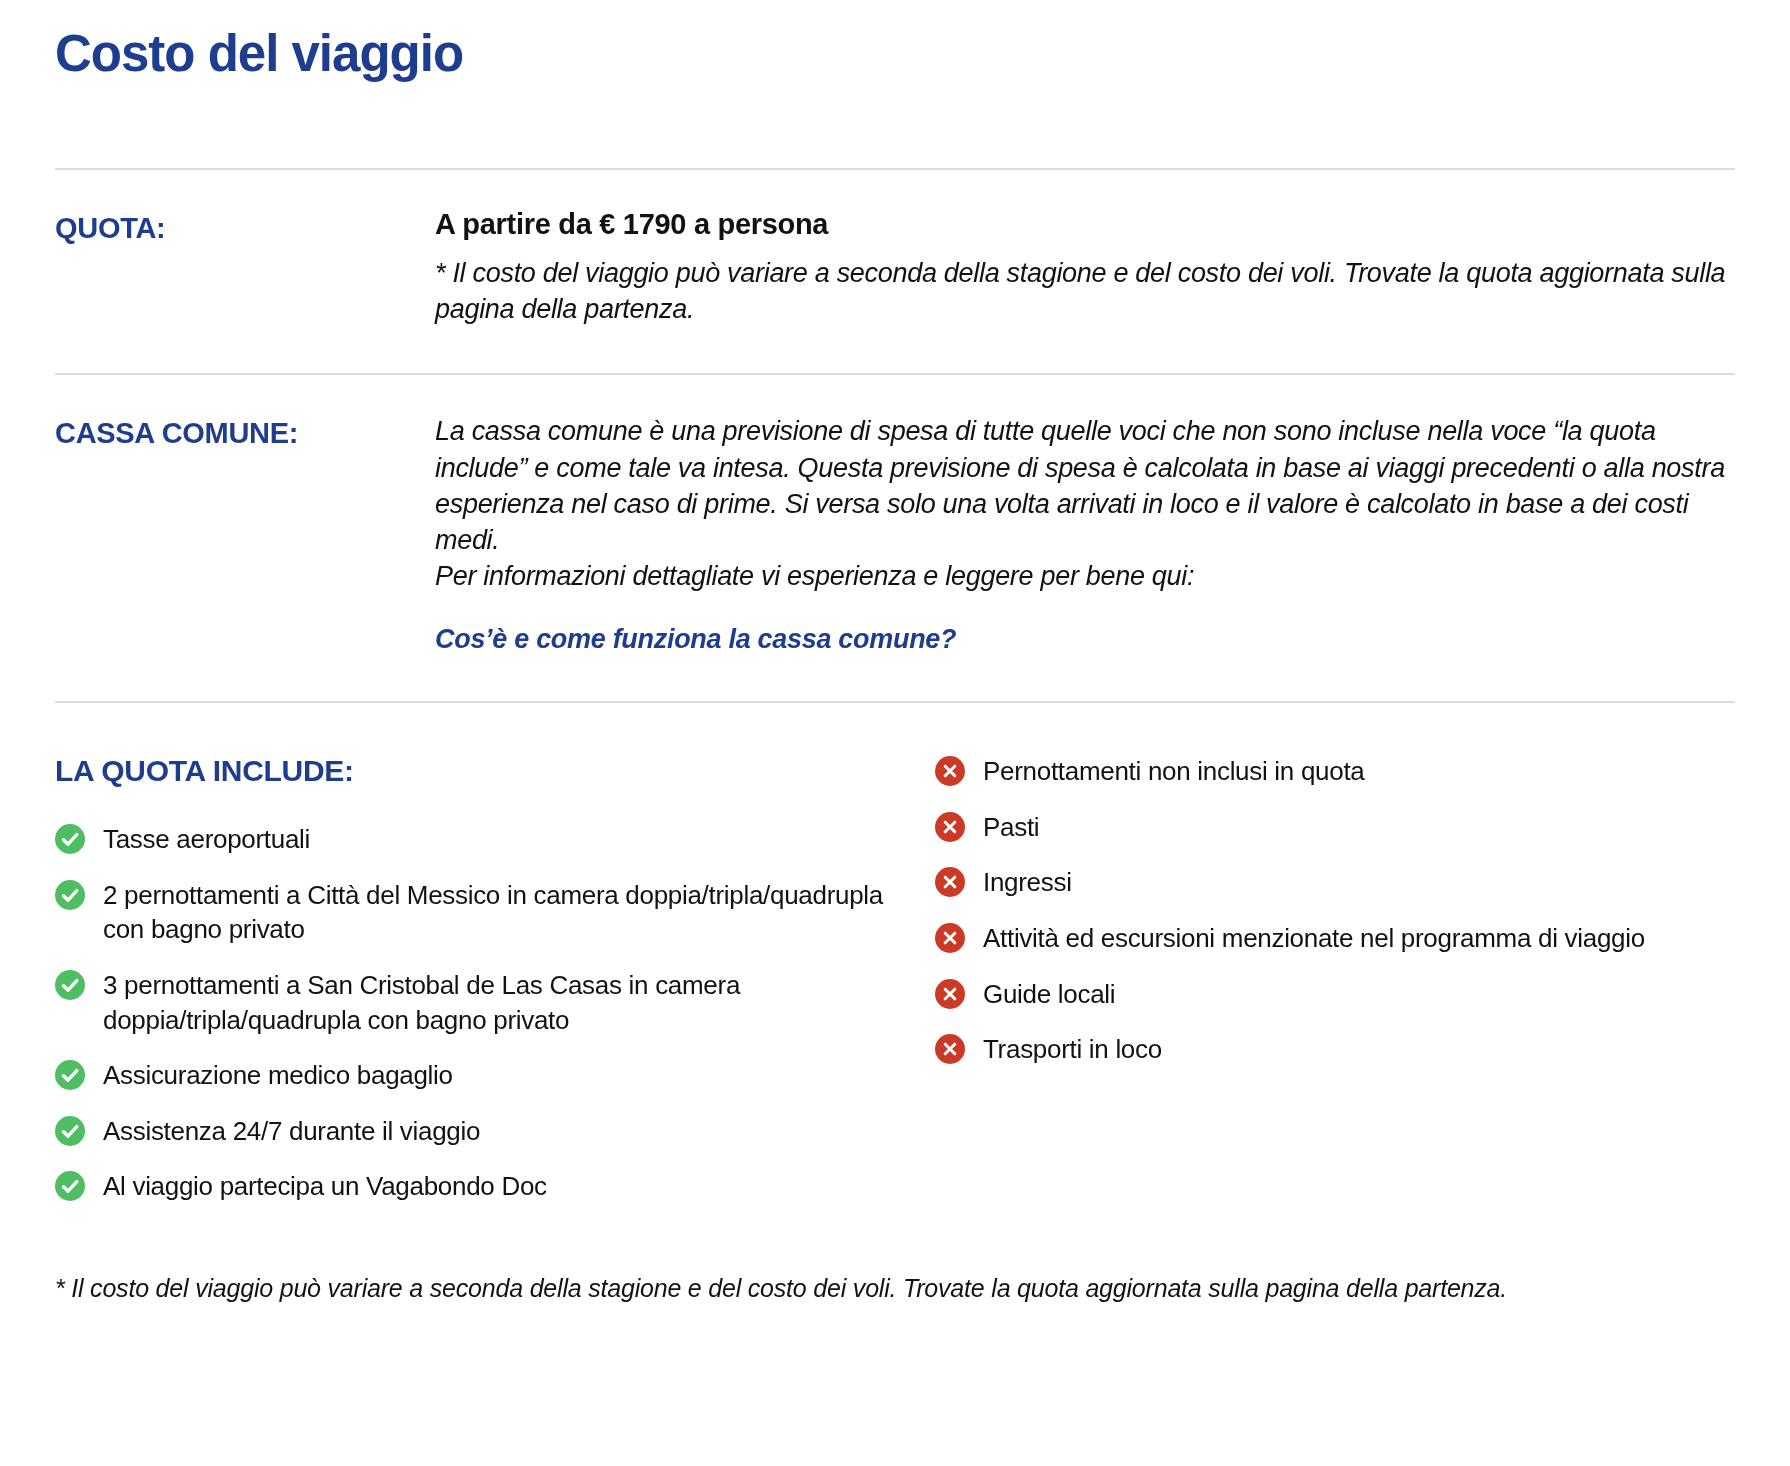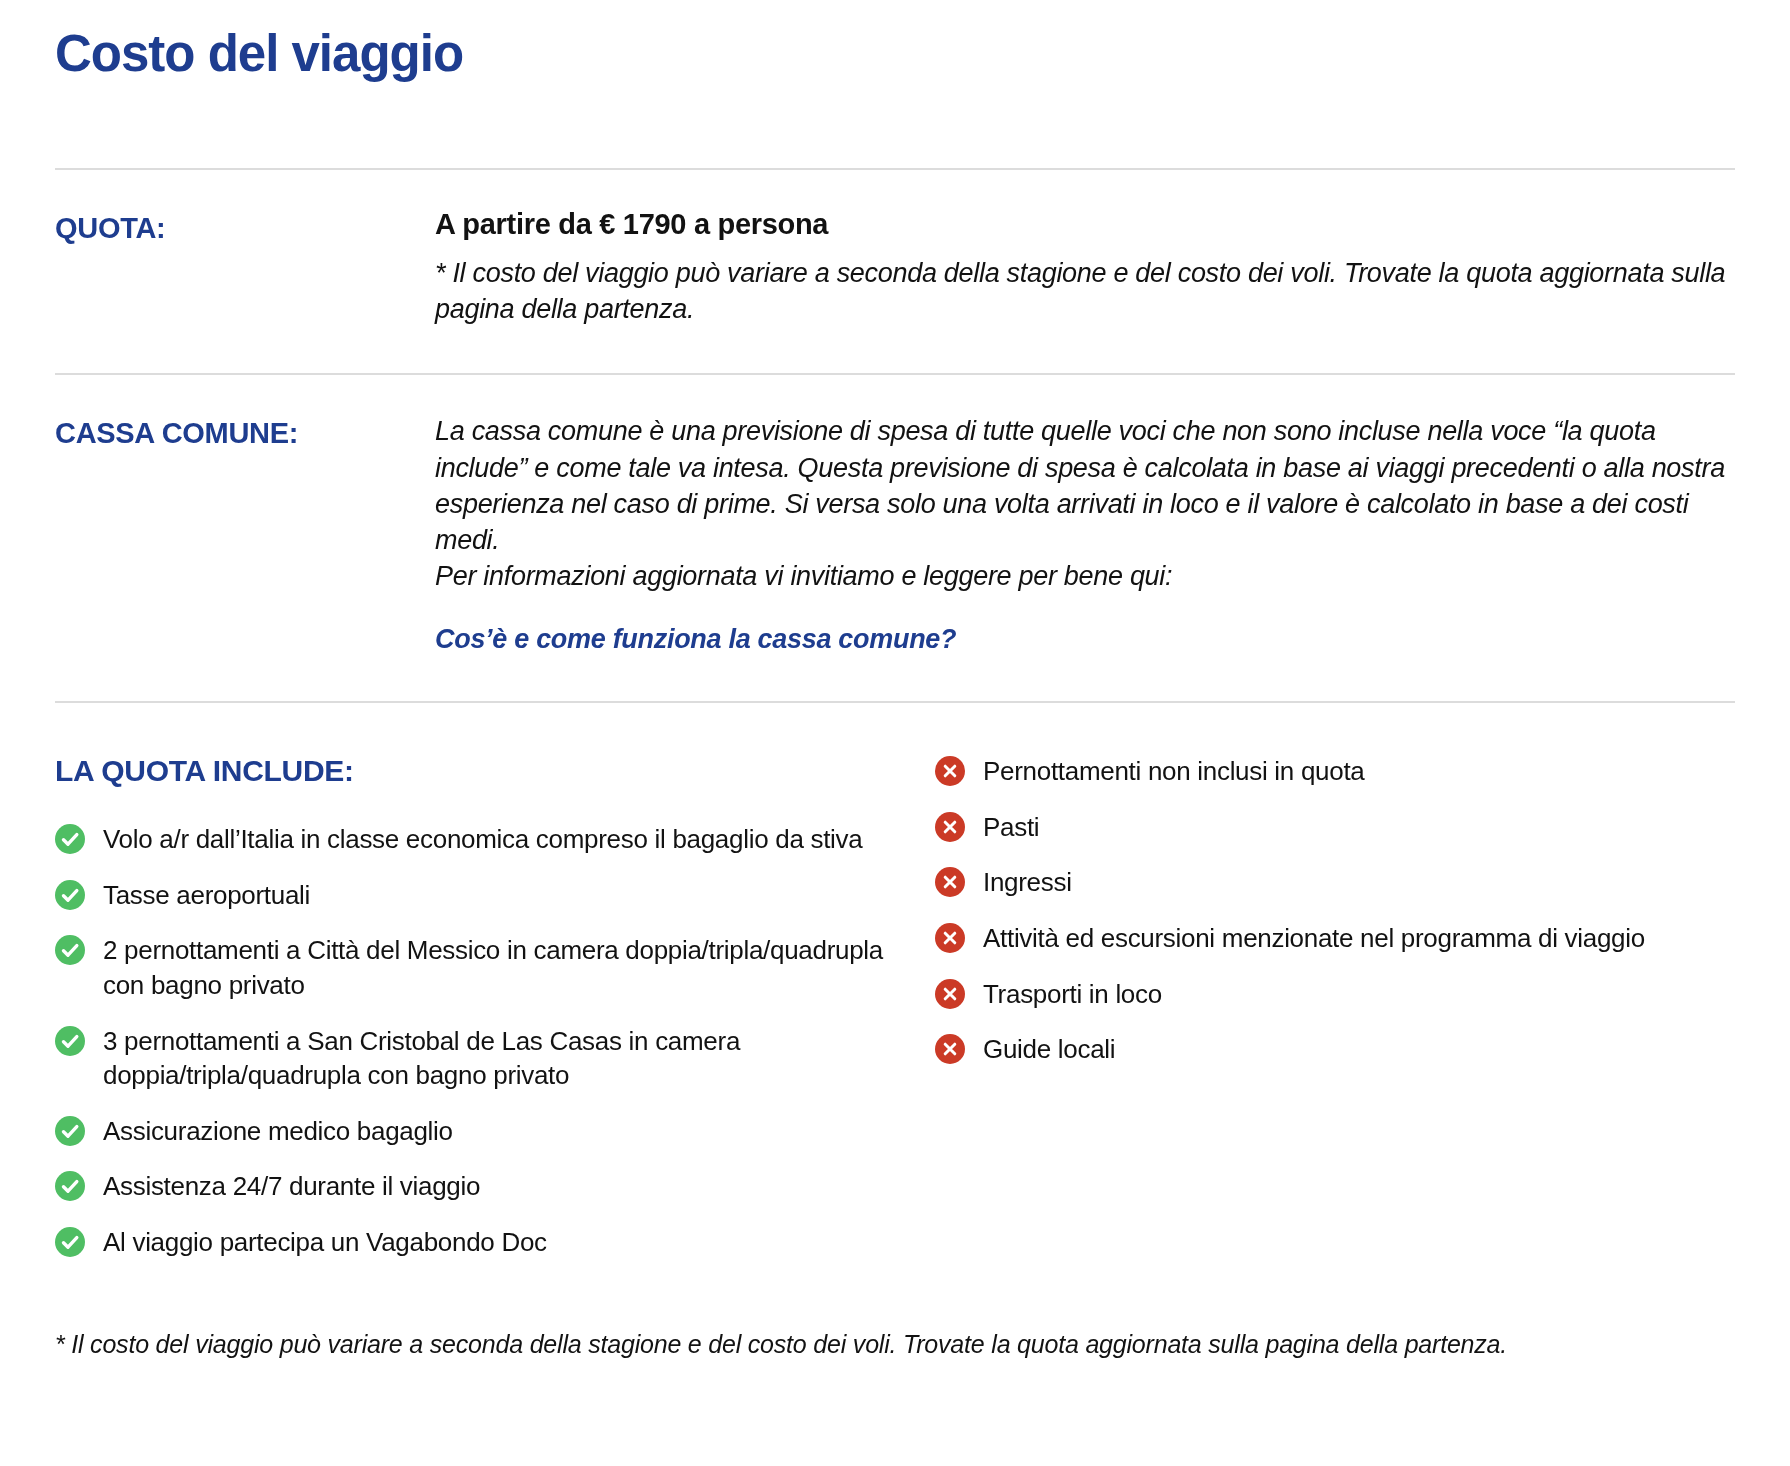--- a/index.html
+++ b/index.html
@@ -144,42 +144,33 @@
       <div class="note">* Il costo del viaggio può variare a seconda della stagione e del costo dei voli. Trovate la quota aggiornata sulla pagina della partenza.</div>
     </div>
   </section>
 
   <hr class="divider">
 
   <section class="row">
     <div class="row-label">CASSA COMUNE:</div>
     <div class="row-content">
       <div class="note">La cassa comune è una previsione di spesa di tutte quelle voci che non sono incluse nella voce “la quota include” e come tale va intesa.  Questa previsione di spesa è calcolata in base ai viaggi precedenti o alla nostra esperienza nel caso di prime. Si versa solo una volta arrivati in loco e il valore è calcolato in base a dei costi medi.</div>
-      <div class="note">Per informazioni aggiornata vi invitiamo e leggere per bene qui:</div>
+      <div class="note">Per informazioni dettagliate vi esperienza e leggere per bene qui:</div>
       <a class="link" href="#">Cos’è e come funziona la cassa comune?</a>
     </div>
   </section>
 
   <hr class="divider">
 
   <section class="columns">
 
     <div class="col col-left">
       <h2 class="col-heading">LA QUOTA INCLUDE:</h2>
       <ul class="include-list">
 
-          <li>
-            <span class="li-icon check">
-              <svg width="30" height="30" viewBox="0 0 30 30" aria-hidden="true">
-                <circle cx="15" cy="15" r="15" fill="currentColor"></circle>
-                <path d="M8.5 15.7 L13 20.2 L21.8 10.6" fill="none" stroke="#ffffff" stroke-width="3.4" stroke-linecap="round" stroke-linejoin="round"></path>
-              </svg>
-            </span>
-            <span class="li-text">Volo a/r dall’Italia in classe economica compreso il bagaglio da stiva</span>
-          </li>
 
           <li>
             <span class="li-icon check">
               <svg width="30" height="30" viewBox="0 0 30 30" aria-hidden="true">
                 <circle cx="15" cy="15" r="15" fill="currentColor"></circle>
                 <path d="M8.5 15.7 L13 20.2 L21.8 10.6" fill="none" stroke="#ffffff" stroke-width="3.4" stroke-linecap="round" stroke-linejoin="round"></path>
               </svg>
             </span>
             <span class="li-text">Tasse aeroportuali</span>
           </li>
@@ -281,31 +272,31 @@
             <span class="li-text">Attività ed escursioni menzionate nel programma di viaggio</span>
           </li>
 
           <li>
             <span class="li-icon cross">
               <svg width="30" height="30" viewBox="0 0 30 30" aria-hidden="true">
                 <circle cx="15" cy="15" r="15" fill="currentColor"></circle>
                 <path d="M10.2 10.2 L19.8 19.8 M19.8 10.2 L10.2 19.8" fill="none" stroke="#ffffff" stroke-width="3" stroke-linecap="round"></path>
               </svg>
             </span>
+            <span class="li-text">Guide locali</span>
+          </li>
+
+          <li>
+            <span class="li-icon cross">
+              <svg width="30" height="30" viewBox="0 0 30 30" aria-hidden="true">
+                <circle cx="15" cy="15" r="15" fill="currentColor"></circle>
+                <path d="M10.2 10.2 L19.8 19.8 M19.8 10.2 L10.2 19.8" fill="none" stroke="#ffffff" stroke-width="3" stroke-linecap="round"></path>
+              </svg>
+            </span>
             <span class="li-text">Trasporti in loco</span>
-          </li>
-
-          <li>
-            <span class="li-icon cross">
-              <svg width="30" height="30" viewBox="0 0 30 30" aria-hidden="true">
-                <circle cx="15" cy="15" r="15" fill="currentColor"></circle>
-                <path d="M10.2 10.2 L19.8 19.8 M19.8 10.2 L10.2 19.8" fill="none" stroke="#ffffff" stroke-width="3" stroke-linecap="round"></path>
-              </svg>
-            </span>
-            <span class="li-text">Guide locali</span>
           </li>
         </ul>
     </div>
 
   </section>
 
   <div class="footer-note">* Il costo del viaggio può variare a seconda della stagione e del costo dei voli. Trovate la quota aggiornata sulla pagina della partenza.</div>
 
 </div>
 

